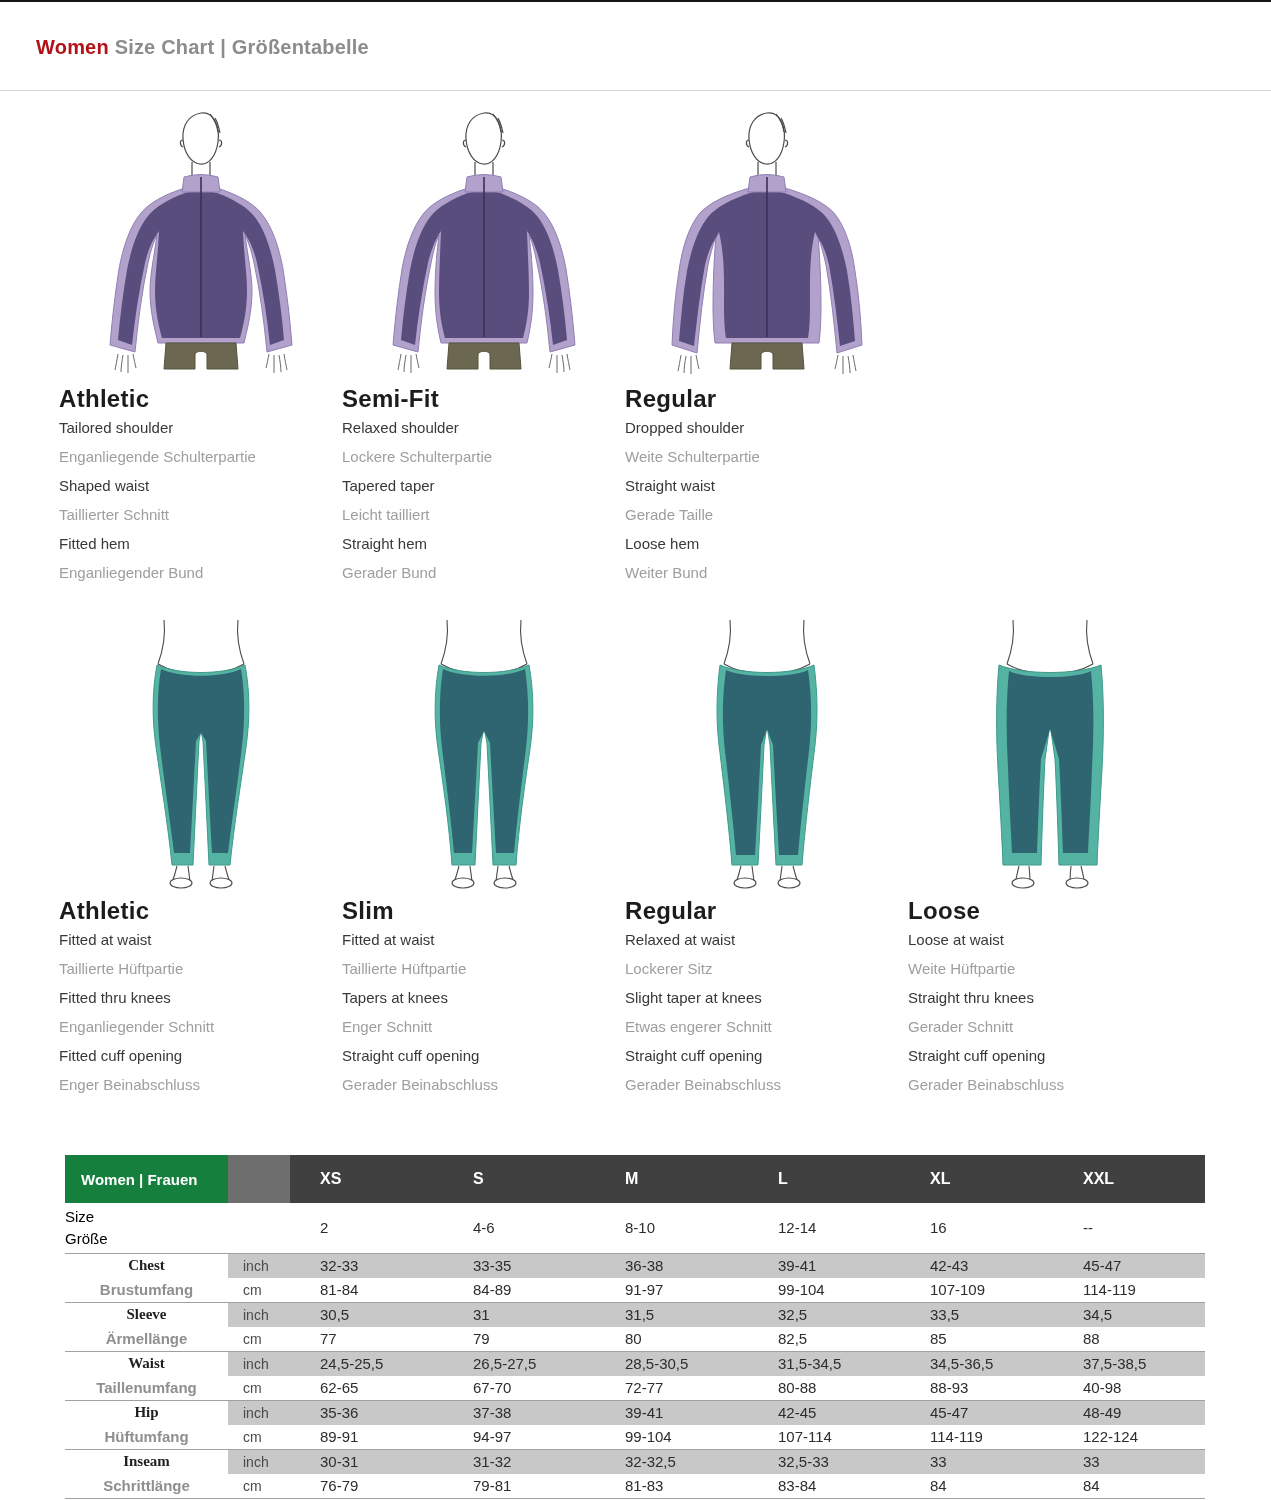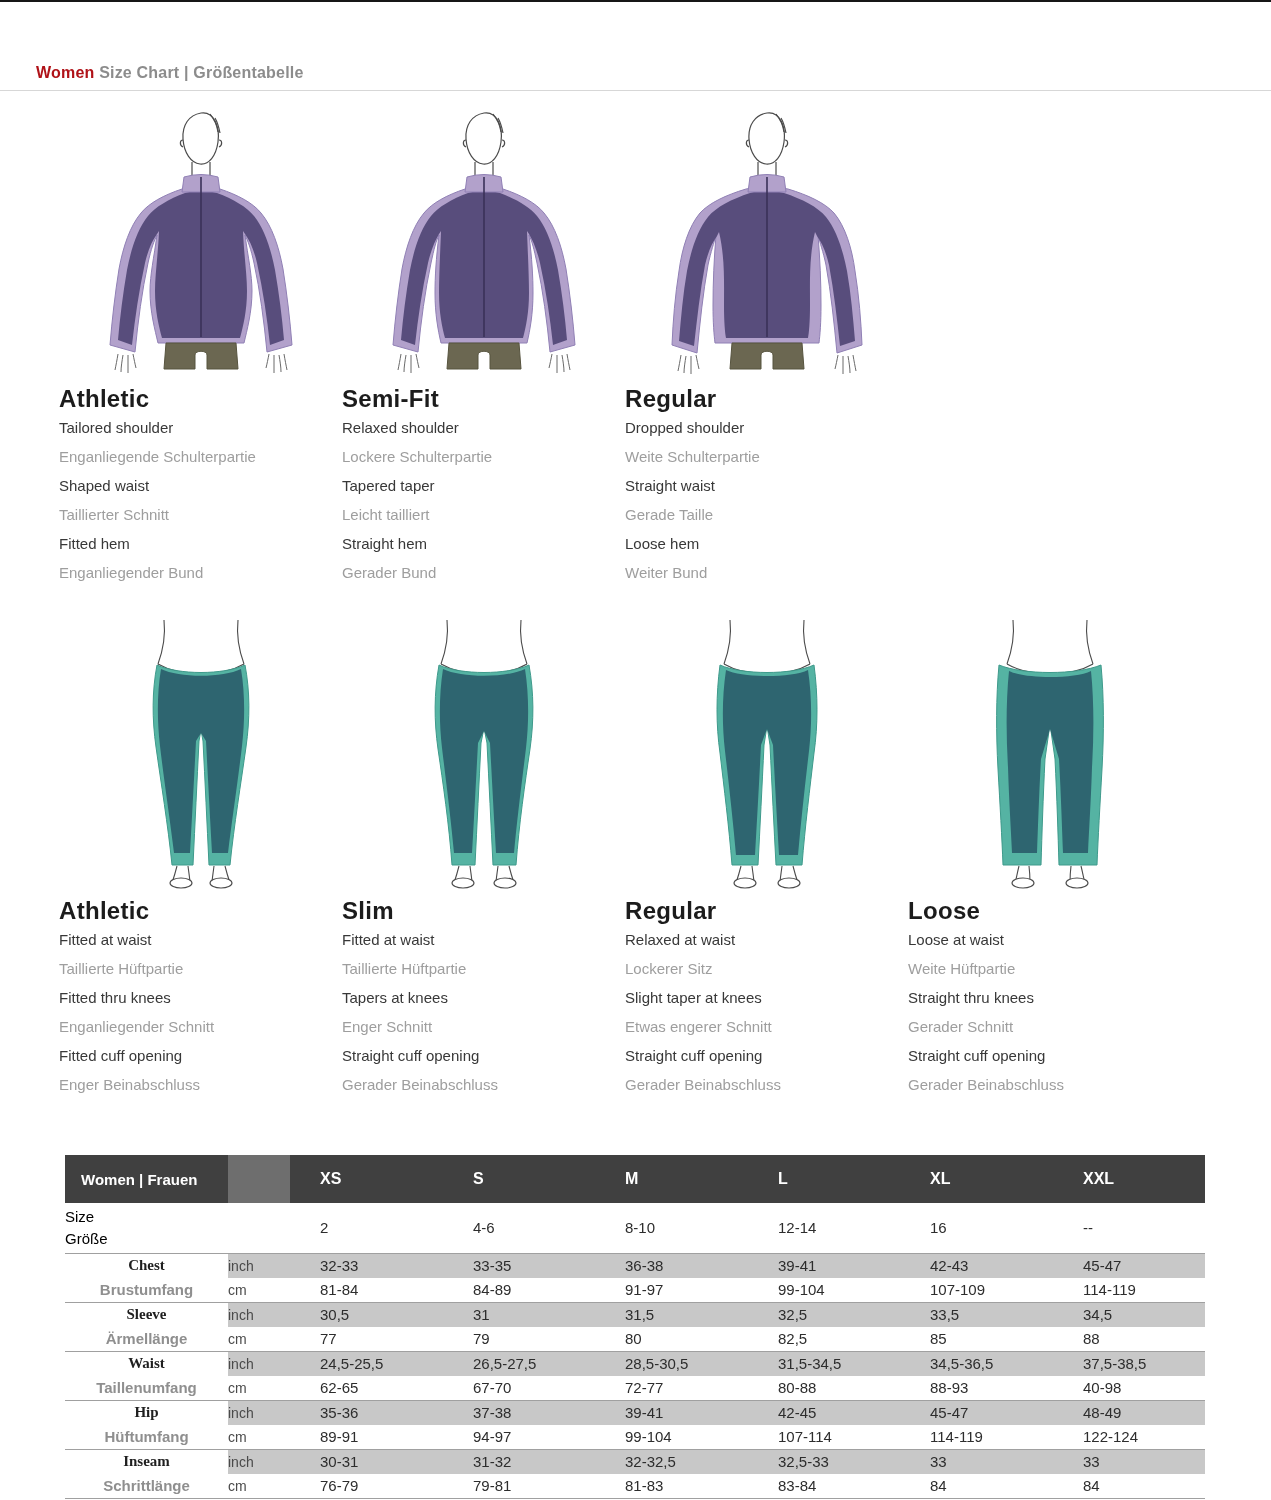--- a/index.html
+++ b/index.html
@@ -12,21 +12,21 @@
     font-family: "Liberation Sans", sans-serif;
     border-top: 2px solid #161616;
     overflow: hidden;
   }
   
   .hdr {
     height: 89px;
     padding: 34px 0 0 36px;
     border-bottom: 1px solid #d7d7d7;
   }
-  .hdr .t { font-size: 16px; font-weight: 700; letter-spacing: .2px; margin-top: 28px; }
+  .hdr .t { font-size: 20px; font-weight: 700; letter-spacing: .2px; }
   .hdr .t .red { color: #b01218; }
   .hdr .t .gry { color: #8c8c8c; }
 
   
   .grid { display: grid; margin-left: 59px; }
   .grid.tops { grid-template-columns: repeat(4, 283px); margin-top: 16px; }
   .grid.bottoms { grid-template-columns: repeat(4, 283px); margin-top: 30px; }
   .fit-col { }
   .fit-col svg { display:block; margin: 0 auto; }
   .fit-title { font-size: 24px; font-weight: 700; color: #1c1c1c; margin-top: 8px; height: 28px; letter-spacing:.3px; }
@@ -40,26 +40,26 @@
     border-collapse: collapse;
     table-layout: fixed;
     width: 1140px;
     font-size: 15px;
   }
   .size-table td { padding: 0; vertical-align: middle; }
   tr.head-row { height: 48px; }
   tr.size-row { height: 50px; }
   tr.m-inch { height: 25px; }
   tr.m-cm { height: 24px; }
-  td.corner { background:#404040; color:#fff; font-weight:700; font-size:15px; padding-left:16px; }
+  td.corner { background:#15803d; color:#fff; font-weight:700; font-size:15px; padding-left:16px; }
   td.shead { background:#404040; color:#fff; font-weight:700; font-size:16px; padding-left:30px; }
   td.sheadempty { background:#6e6e6e; }
   td.g { background:#c8c8c8; }
   td.v { padding-left:30px; color:#2d2d2d; }
-  td.unit { font-size:14px; color:#4a4a4a; }
+  td.unit { padding-left:15px; font-size:14px; color:#4a4a4a; }
   td.len { text-align:center; font-weight:700; color:#1f1f1f;font-family:Liberation Serif, serif; }
   td.lde { text-align:center; font-weight:700; color:#8f8f8f; }
   tr.m-inch td { border-top:1px solid #a0a0a0; }
   tr.last td { border-bottom:1px solid #a0a0a0; }
   .two-line { line-height: 22px; }
 </style>
 </head>
 <body>
 
 <div class="page">

